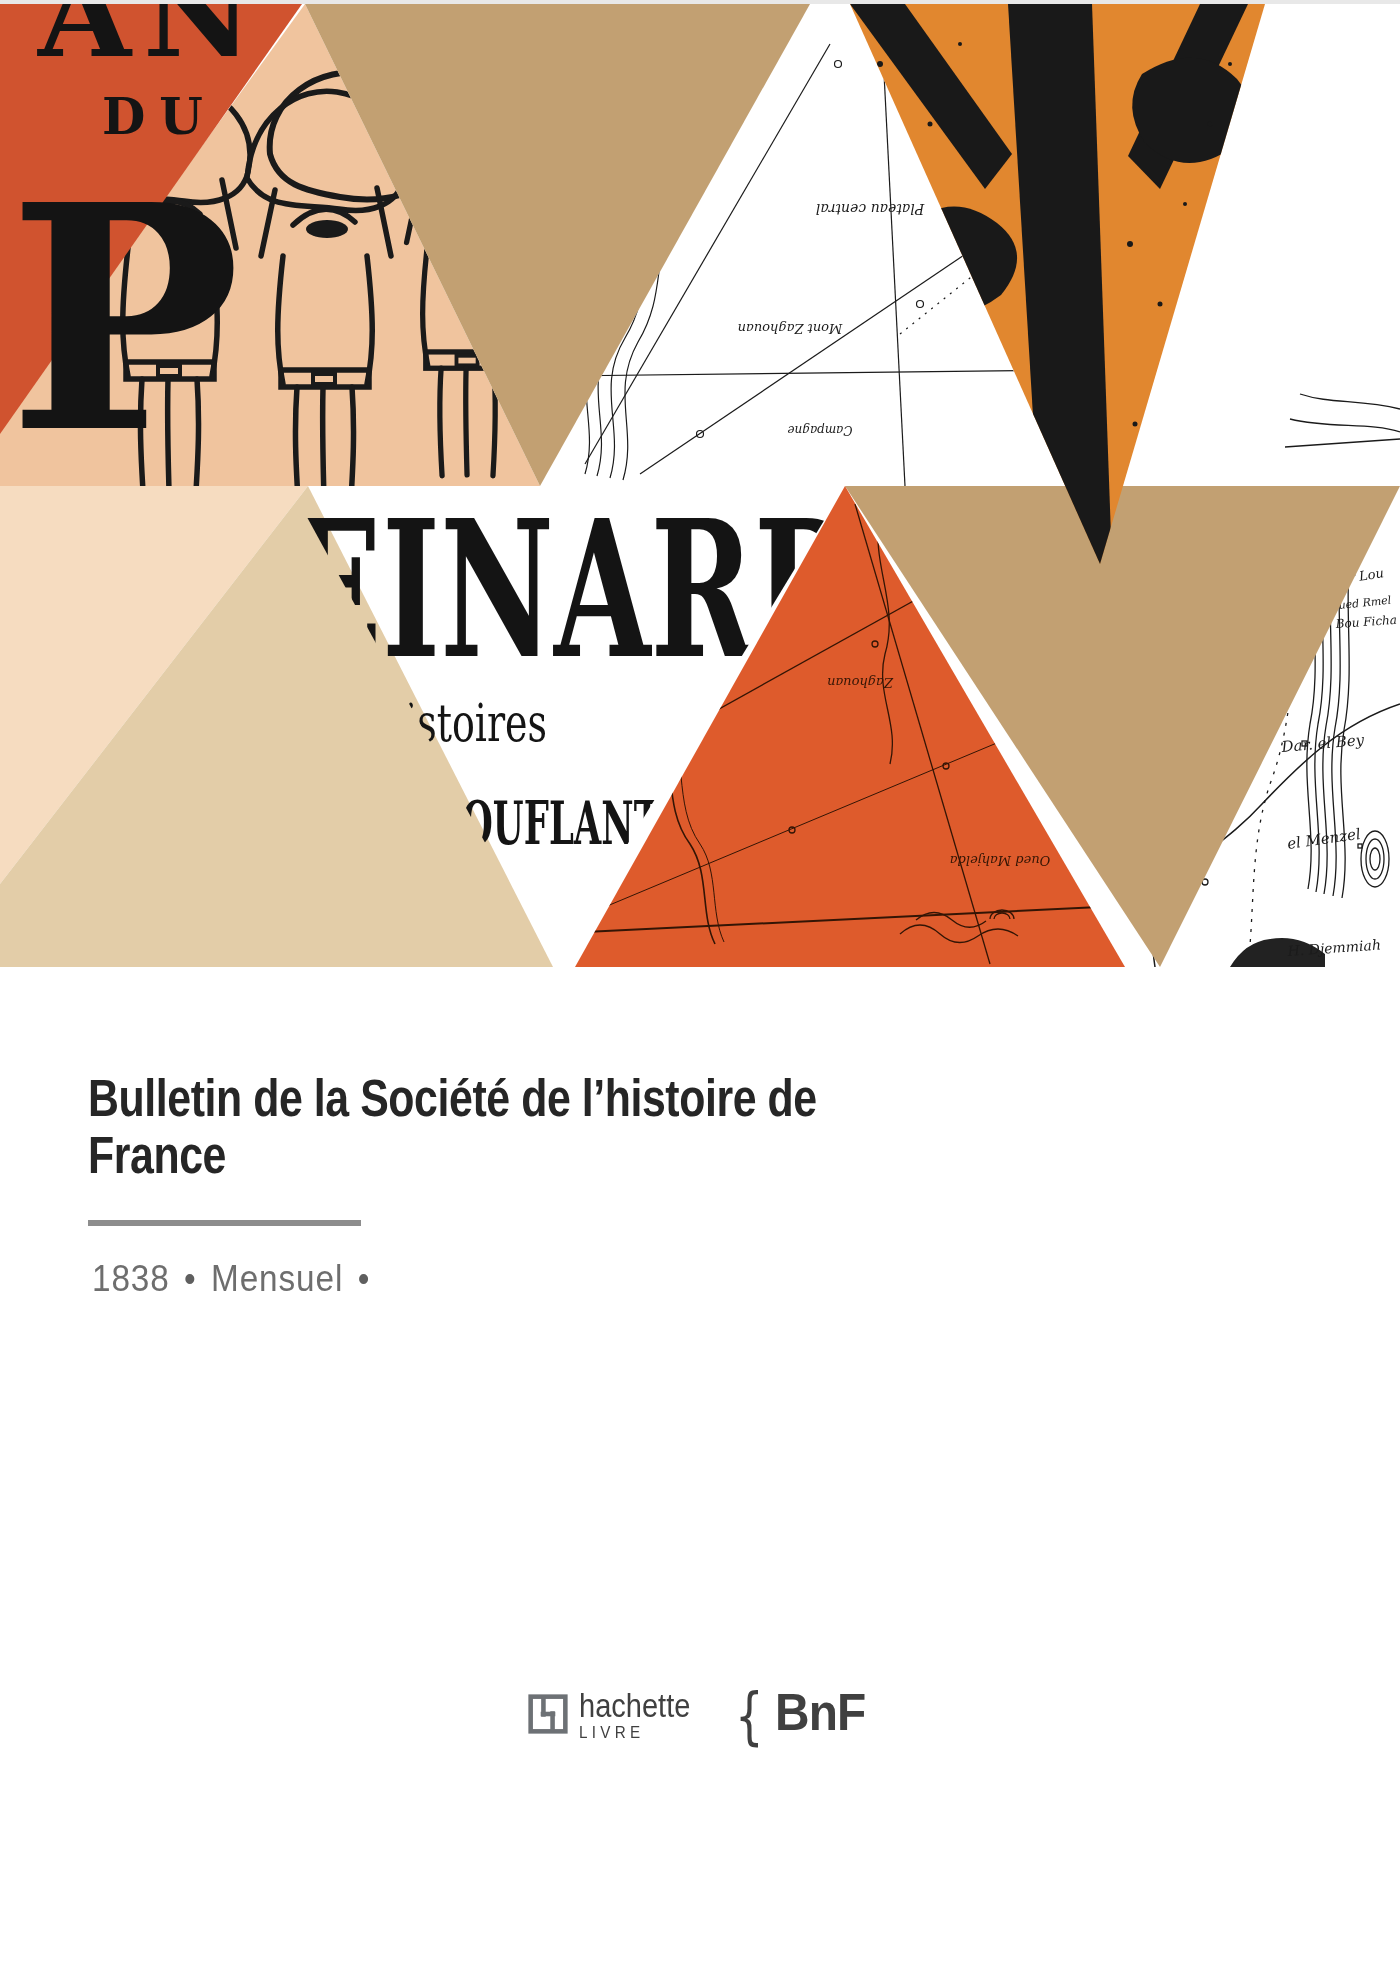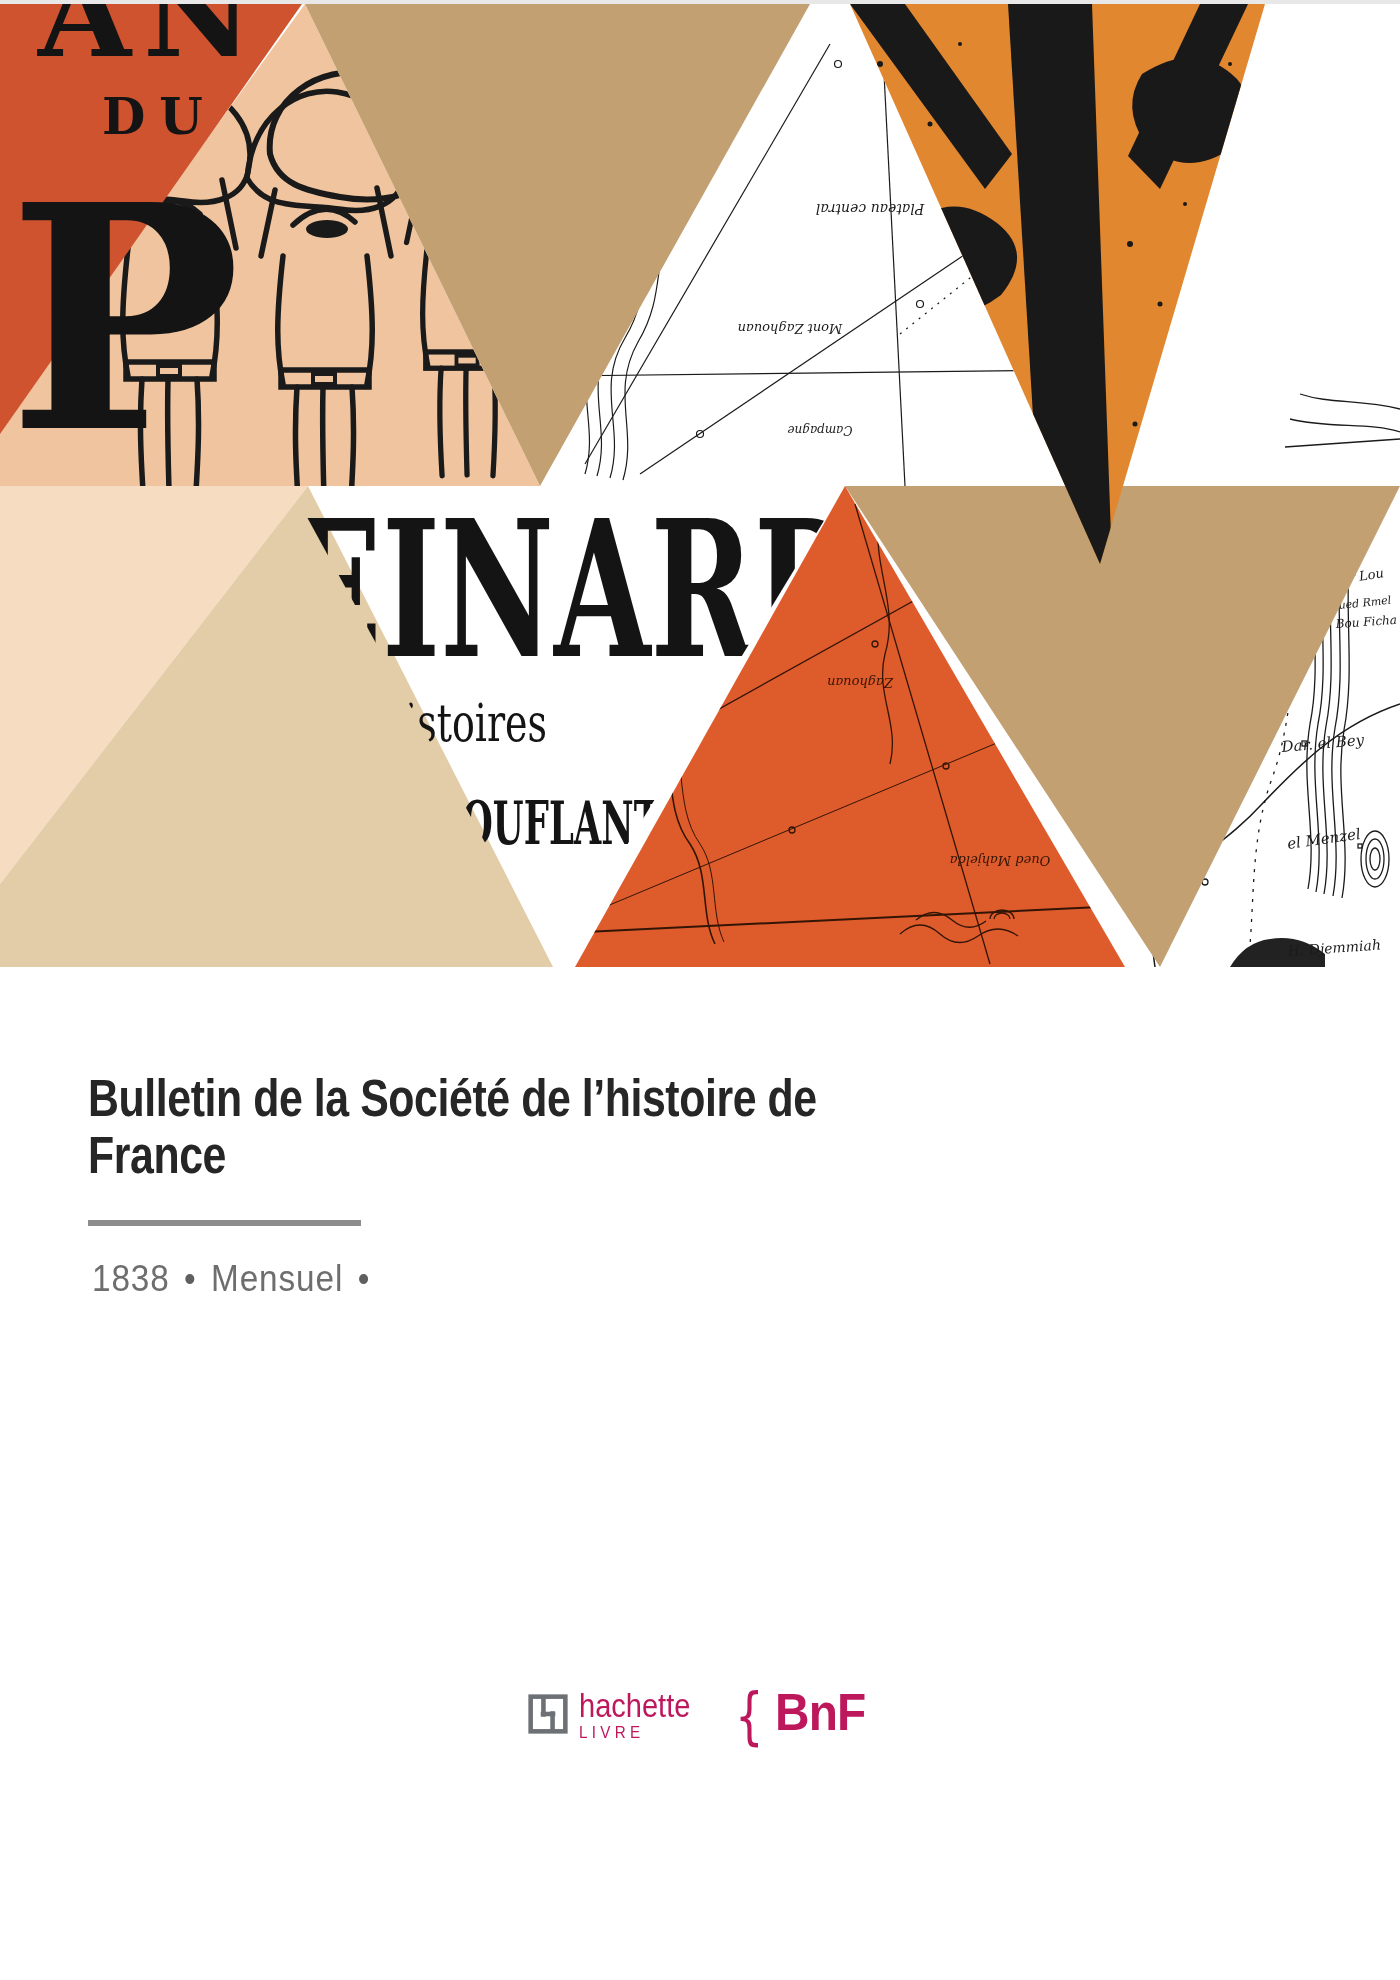--- a/index.html
+++ b/index.html
@@ -7,21 +7,21 @@
         font-family:"Liberation Sans",sans-serif;margin:4px auto;}
   .collage{position:absolute;left:0;top:0;width:1400px;height:963px;display:block;}
   .title-block{position:absolute;left:88px;top:1066px;width:980px;color:#262626;
                font-size:51px;font-weight:700;line-height:57px;letter-spacing:-0.5px;
                transform:scaleX(0.84);transform-origin:left top;}
   .rule{position:absolute;left:88px;top:1216px;width:273px;height:6px;background:#8d8d8d;}
   .meta{position:absolute;left:92px;top:1254px;color:#6e6e6e;font-size:37px;font-weight:400;
         letter-spacing:1px;transform:scaleX(0.9);transform-origin:left top;white-space:nowrap;}
   .meta .sep{display:inline-block;margin:0 16px;color:#5f5f5f;}
   .publisher{position:absolute;left:0;top:1686px;width:1400px;display:flex;
-             justify-content:center;align-items:flex-start;color:#be185d;}
+             justify-content:center;align-items:flex-start;color:#404040;}
   .h-mark{width:42px;height:42px;margin-top:3px;}
   .h-texts{margin-left:10px;display:flex;flex-direction:column;}
   .h-name{font-size:33px;line-height:31px;letter-spacing:0;transform:scaleX(0.88);transform-origin:left top;}
   .h-imprint{font-size:16px;letter-spacing:4.5px;margin-top:3px;transform:scaleX(0.95);transform-origin:left top;}
   .bnf-brace{font-family:"DejaVu Sans",sans-serif;font-size:60px;line-height:52px;
              margin-left:30px;margin-top:-2px;transform:scaleX(0.75) scaleY(1.05);transform-origin:left top;font-weight:400;}
   .bnf-name{font-size:52px;line-height:50px;font-weight:700;letter-spacing:-1px;margin-left:2px;
             margin-top:-3px;transform:scaleX(0.92);transform-origin:left top;}
   svg text{user-select:none;}
 </style>

